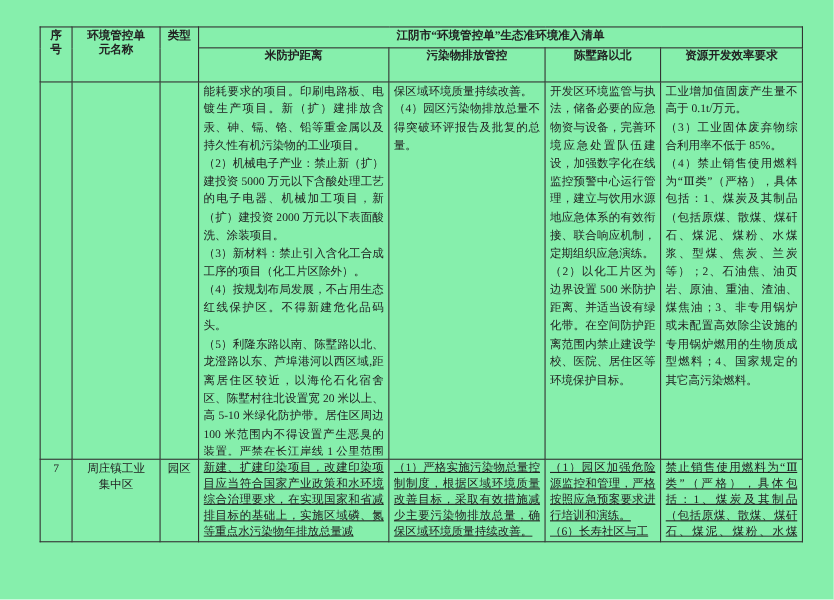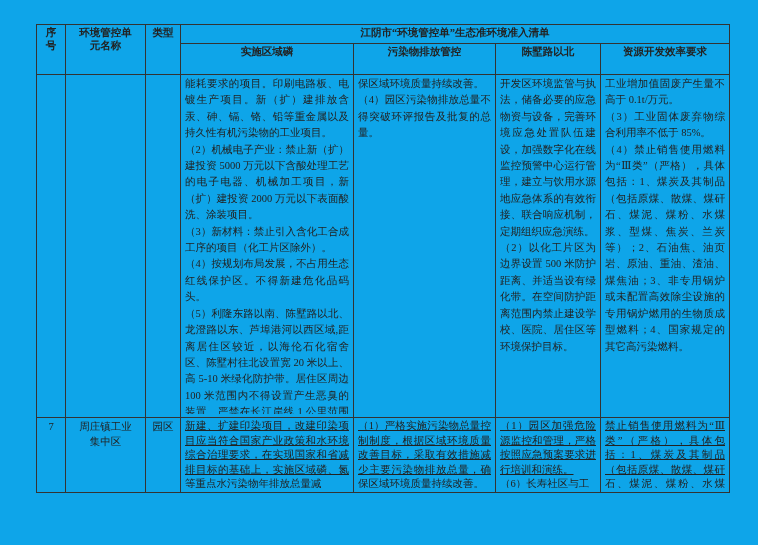--- a/index.html
+++ b/index.html
@@ -1,17 +1,17 @@
 <!DOCTYPE html>
 <html><head>
 <meta charset="utf-8">
 <style>
   html,body{margin:0;padding:0;background:#ffffff;}
   .page{
-    position:relative;width:758px;height:545px;background:#0ea5e9;
+    position:relative;width:758px;height:545px;background:#86efac;
     font-family:"Liberation Serif","DejaVu Serif",serif;color:#222;
     overflow:hidden;
   }
   table.main{
     position:absolute;left:36px;top:24px;width:693px;
     border-collapse:collapse;table-layout:fixed;
   }
   table.main td,table.main th{
     border:1px solid #333;
     padding:1px 4px;
@@ -55,21 +55,21 @@
     <tbody>
         <tr class="title-row">
       <th rowspan="2" class="head-span">序号</th>
       <th rowspan="2" class="head-span">环境管控单
 元名称</th>
       <th rowspan="2" class="head-span">类型</th>
       <th colspan="4">江阴市“环境管控单”生态准环境准入清单</th>
     </tr>
 
     <tr class="sub-row">
-      <th>实施区域磷</th>
+      <th>米防护距离</th>
       <th>污染物排放管控</th>
       <th>陈墅路以北</th>
       <th>资源开发效率要求</th>
     </tr>
 
     <tr class="row1" style="height:343px">
       <td class="center-cell"></td>
       <td class="center-cell"></td>
       <td class="center-cell"></td>
       <td>

